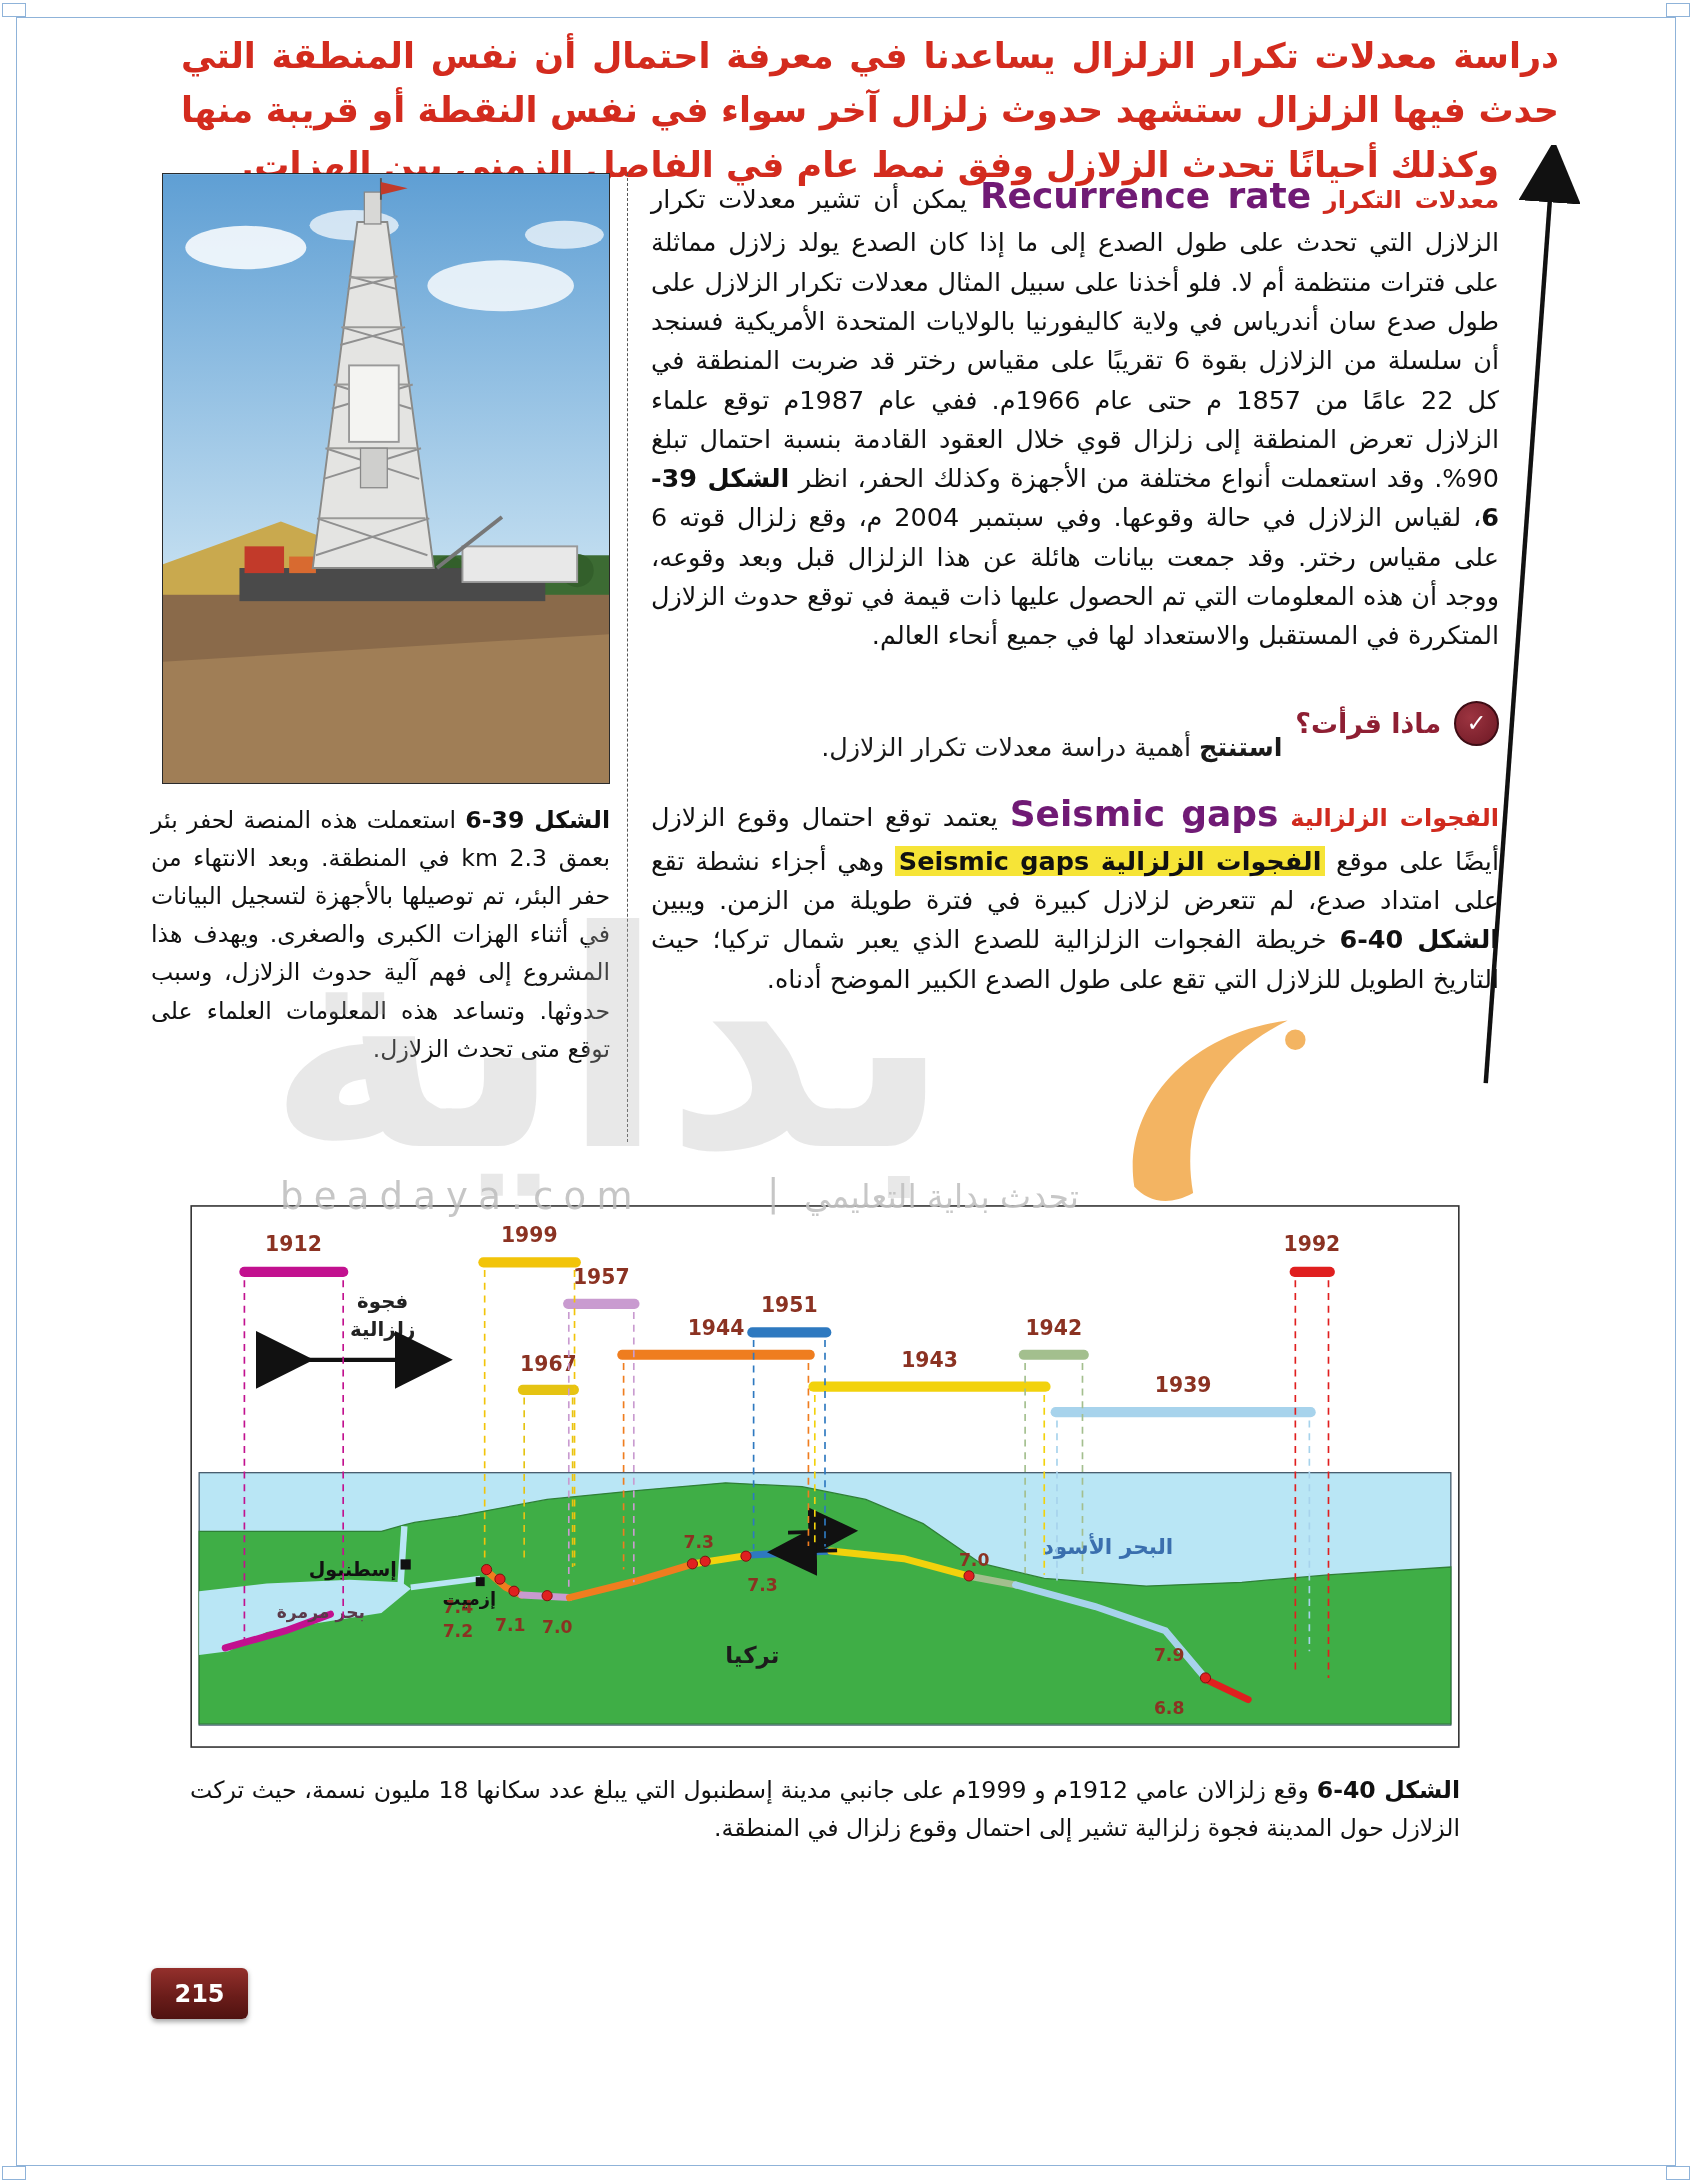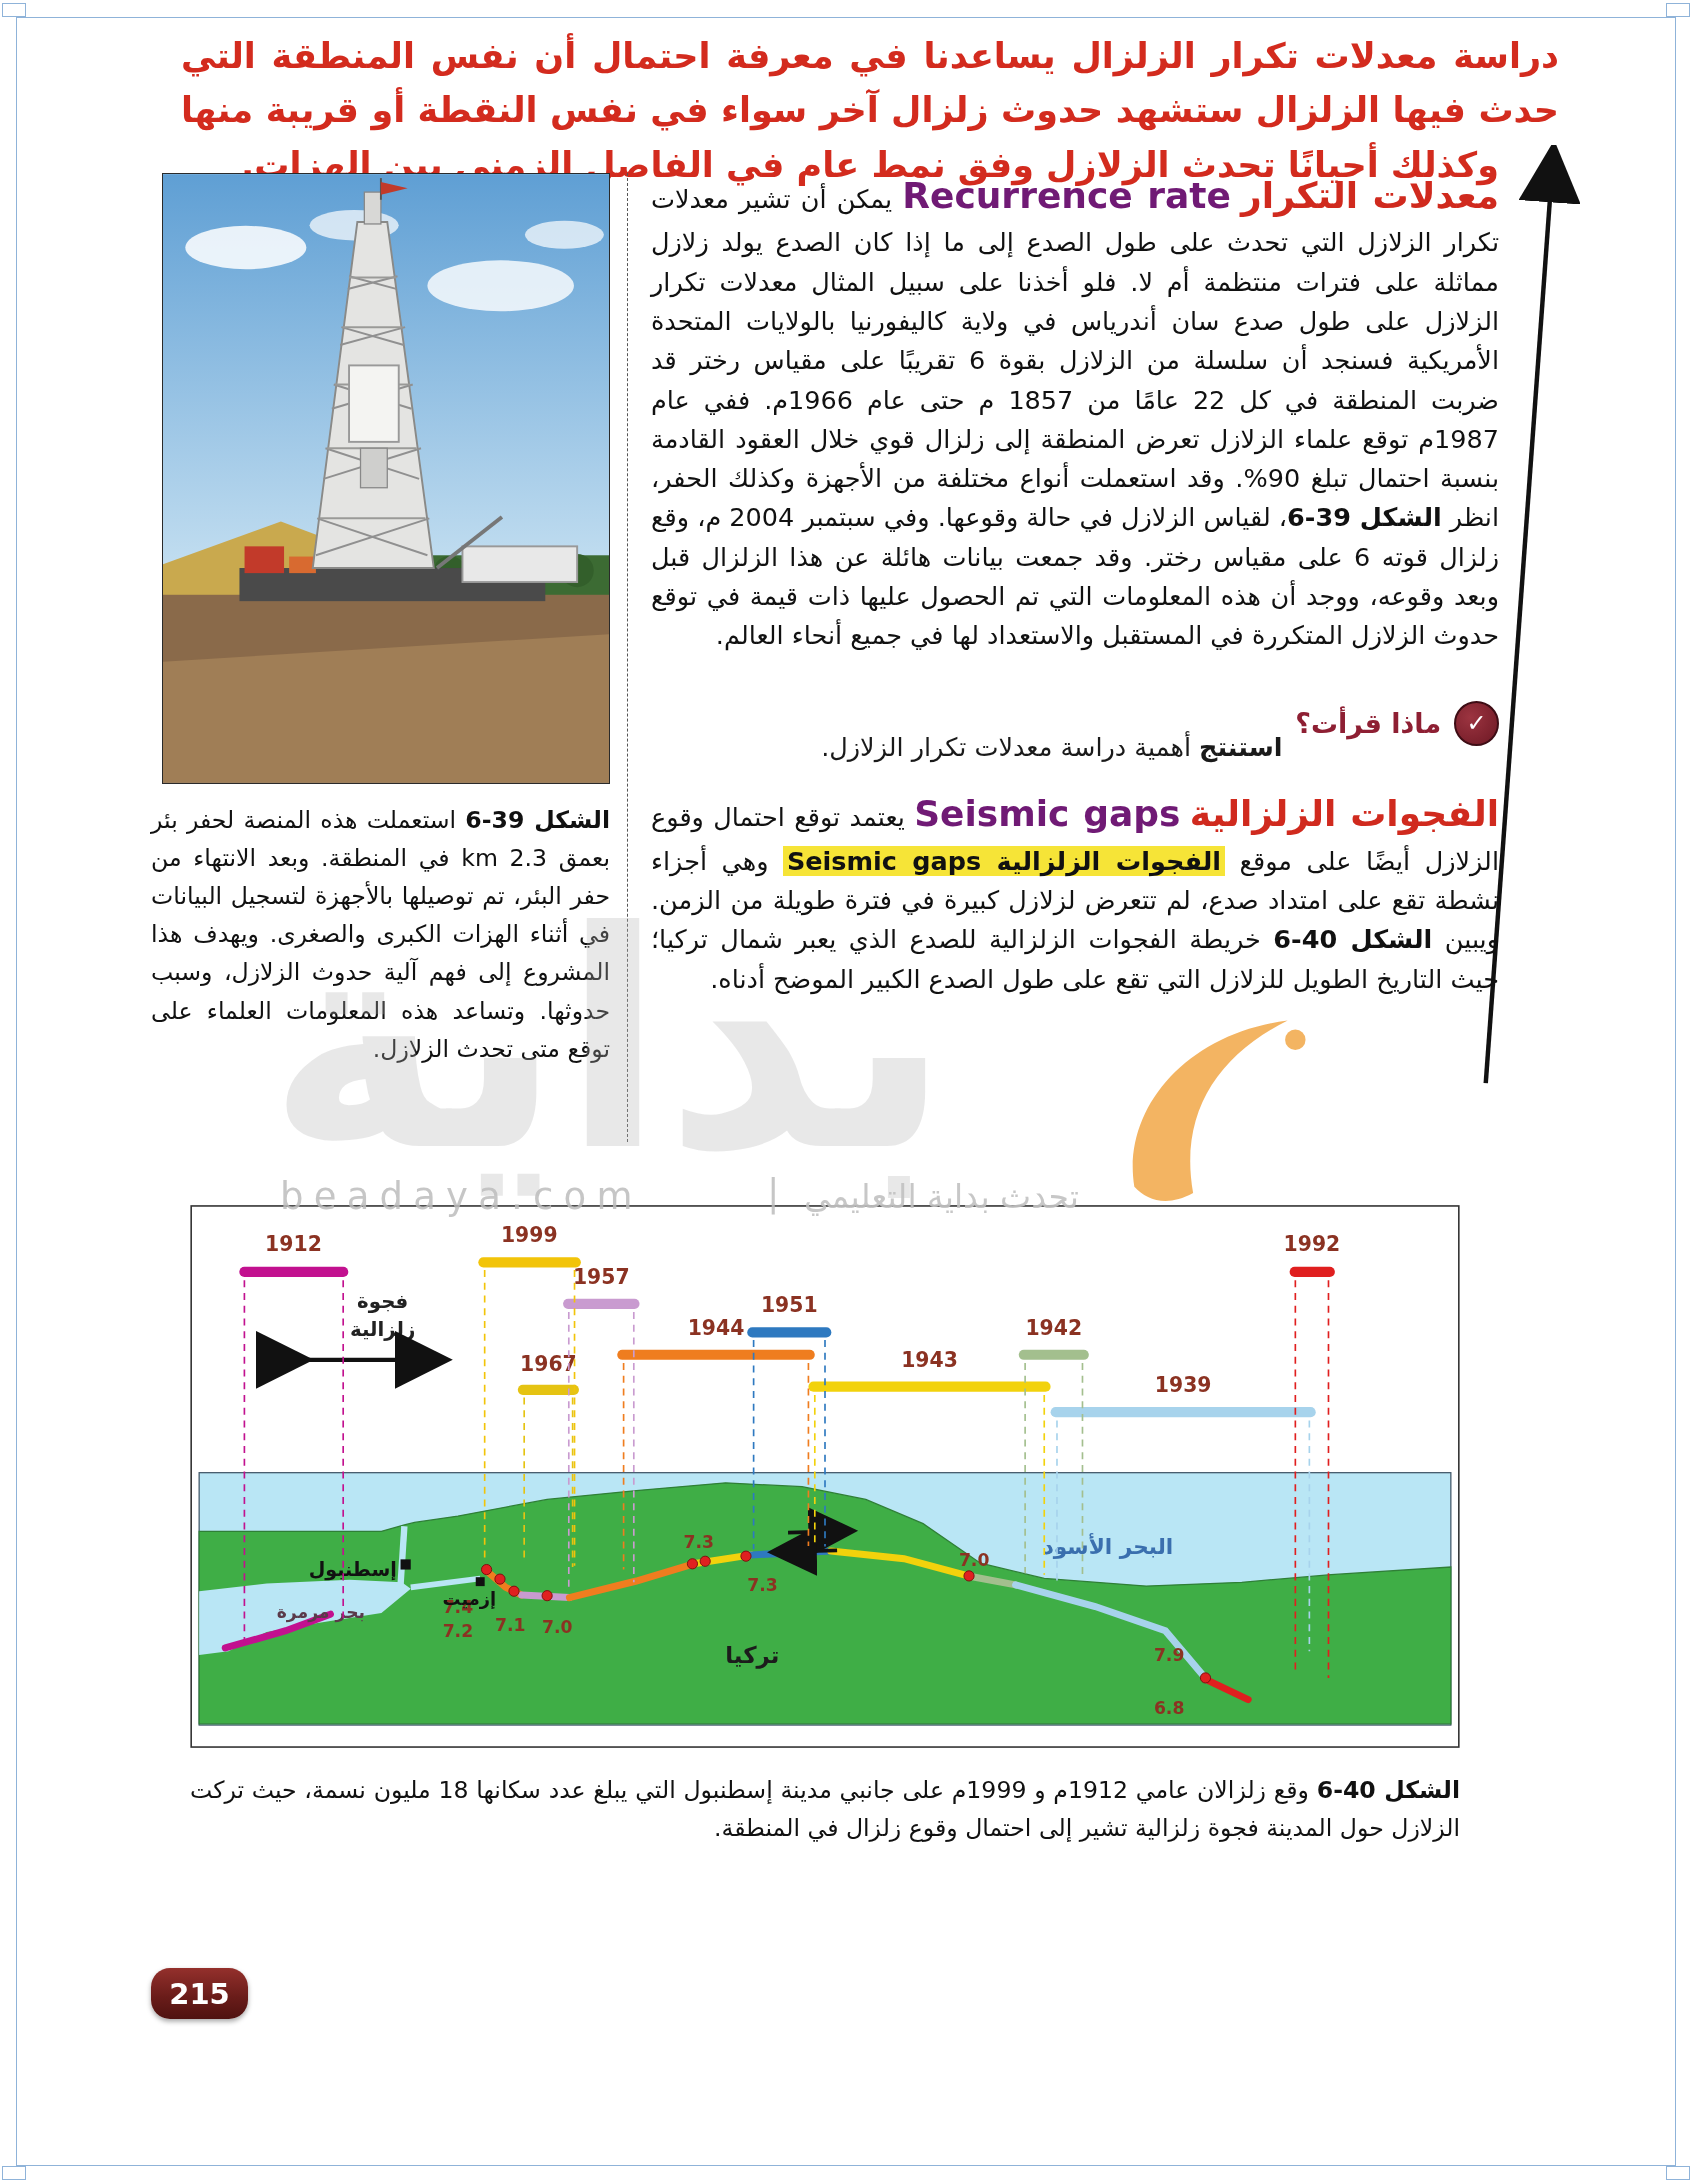--- a/index.html
+++ b/index.html
@@ -22,21 +22,21 @@
   .caption{direction:rtl;text-align:justify;font-size:23.6px;line-height:1.62;color:#111;}
   #caption39{margin-top:16.6px;width:459px;margin-left:43px;}
   .cap-label{font-weight:bold;}
 
   
   #divider{position:absolute;left:628px;top:173px;height:969px;border-left:1.9px dashed #555;}
 
   
   #rightcol{position:absolute;top:168px;left:652px;width:848px;direction:rtl;}
   p.body{font-size:25.5px;line-height:1.54;text-align:justify;margin:0;color:#111;}
-  .h-red{color:#d02a1e;font-weight:bold;font-size:36px;}
+  .h-red{color:#d02a1e;font-weight:bold;font-size:24px;}
   .h-en{color:#701a75;font-weight:bold;font-size:36px;}
   .fig-ref{font-weight:bold;}
   .hl{background:#f6e437;font-weight:bold;padding:0 3.8px;}
   #whatread{display:flex;align-items:center;gap:12.8px;margin:29px 0 24px;direction:rtl;}
   .check-badge{flex:0 0 auto;width:41px;height:41px;border-radius:50%;
       background:radial-gradient(circle at 35% 35%, #9c3440, #6d1824);
       border:2.6px solid #3e0d15;color:#fff;display:flex;align-items:center;justify-content:center;
       font-size:24px;font-weight:bold;}
   .wr-label{color:#8e1f33;font-weight:bold;font-size:27px;}
   .wr-text{font-size:25.5px;margin-top:48px;}
@@ -47,23 +47,23 @@
 
   
   #figure40{position:absolute;top:1205px;left:191px;width:1270px;height:543px;}
   #caption40{position:absolute;top:1771px;left:191px;width:1270px;}
   .yr{font-family:"DejaVu Sans",sans-serif;font-size:32px;font-weight:bold;fill:#8b3222;text-anchor:middle;}
   .mag{font-family:"DejaVu Sans",sans-serif;font-size:27px;font-weight:bold;fill:#8b3222;text-anchor:middle;}
   .gaplbl{font-family:"DejaVu Sans",sans-serif;font-size:31px;font-weight:bold;fill:#222;text-anchor:middle;}
   .mlabel{font-family:"DejaVu Sans",sans-serif;font-weight:bold;}
 
   
-  #pagenum{position:absolute;top:1968px;left:152px;width:97px;height:51px;border-radius:19px;
+  #pagenum{position:absolute;top:1968px;left:152px;width:97px;height:51px;border-radius:6px;
       background:linear-gradient(180deg,#94302c 0%,#6b1d1a 55%,#4f1210 100%);
-      color:#fff;font-size:29px;font-weight:bold;display:flex;align-items:center;justify-content:center;
+      color:#fff;font-size:24px;font-weight:bold;display:flex;align-items:center;justify-content:center;
       box-shadow:0 2.6px 5.1px rgba(0,0,0,.35);}
 
   
   #watermark{position:absolute;inset:0;pointer-events:none;z-index:40;}
   .wm-brand{position:absolute;top:893px;left:268px;width:1122px;direction:rtl;text-align:left;
       font-size:300px;font-weight:bold;color:#b5b5b5;opacity:.30;line-height:1;}
   .wm-domain{position:absolute;top:1175px;left:281px;font-size:37px;letter-spacing:10.2px;
       color:#bdbdbd;opacity:.85;}
   .wm-sep{position:absolute;top:1172px;left:768px;font-size:37px;color:#bdbdbd;opacity:.85;}
   .wm-label{position:absolute;top:1177px;left:805px;font-size:33px;color:#c2c2c2;opacity:.9;direction:rtl;}

